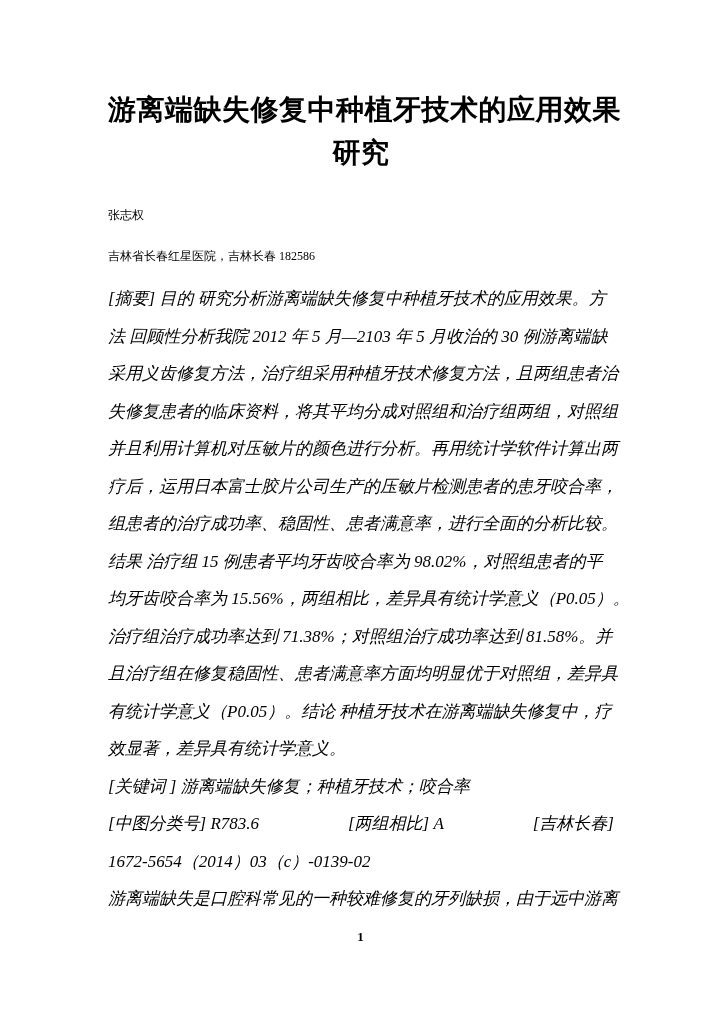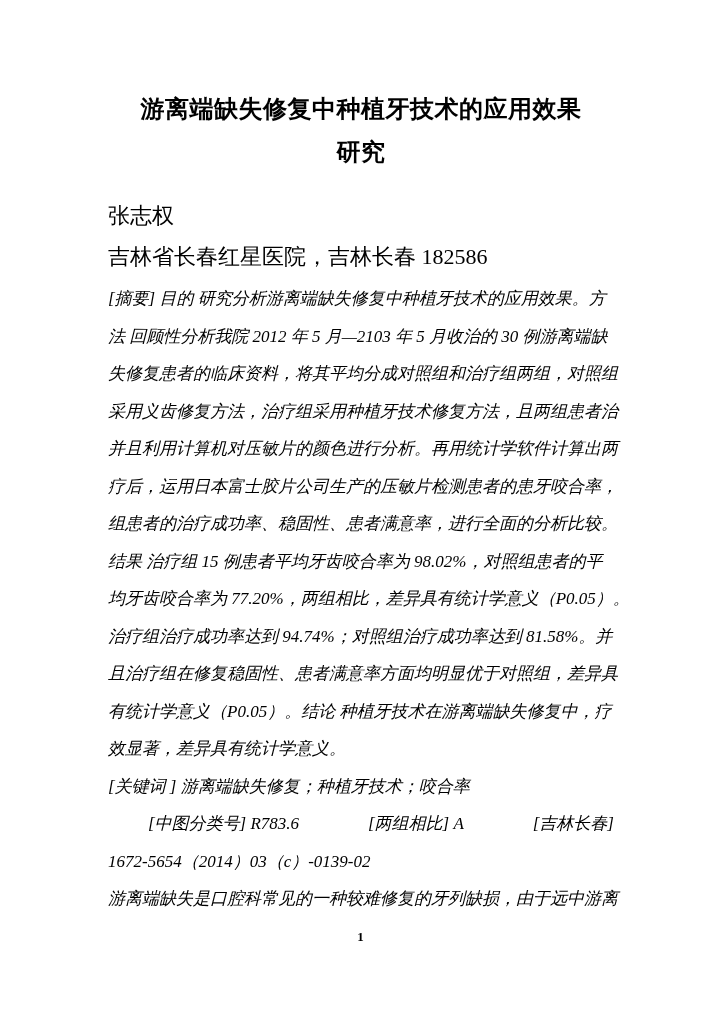--- a/index.html
+++ b/index.html
@@ -23,51 +23,50 @@
   .content {
     position: absolute;
     left: 108px;
     width: 506px;
     top: 0;
   }
   .title-block {
     padding-top: 88px;
   }
   .title-line {
-    font-size: 24px;
+    font-size: 28px;
     line-height: 43px;
     font-weight: bold;
     text-align: center;
     white-space: nowrap;
     letter-spacing: 0.5px;
   }
   .byline-block {
     margin-top: 21px;
   }
   .byline {
-    font-size: 22px;
+    font-size: 12px;
     line-height: 41px;
     white-space: nowrap;
   }
   .abstract-block {
     margin-top: 3px;
   }
   .doc-line {
     font-size: 17px;
     line-height: 37.5px;
     white-space: nowrap;
     font-style: italic;
   }
   .meta-row {
     display: flex;
     justify-content: space-between;
   }
   .meta-row span {
     white-space: nowrap;
-    margin-left: 40px;
   }
   .page-number {
     position: absolute;
     left: 0;
     width: 721px;
     top: 928px;
     text-align: center;
     font-size: 13px;
     font-weight: bold;
     line-height: 18px;
@@ -85,28 +84,28 @@
     </div>
 
     <div class="byline-block">
       <div class="byline">张志权</div>
       <div class="byline">吉林省长春红星医院，吉林长春    182586</div>
     </div>
 
     <div class="abstract-block">
       <div class="doc-line">[摘要] 目的 研究分析游离端缺失修复中种植牙技术的应用效果。方</div>
       <div class="doc-line">法 回顾性分析我院 2012 年 5 月—2103 年 5 月收治的 30 例游离端缺</div>
+      <div class="doc-line">采用义齿修复方法，治疗组采用种植牙技术修复方法，且两组患者治</div>
       <div class="doc-line">失修复患者的临床资料，将其平均分成对照组和治疗组两组，对照组</div>
-      <div class="doc-line">采用义齿修复方法，治疗组采用种植牙技术修复方法，且两组患者治</div>
       <div class="doc-line">并且利用计算机对压敏片的颜色进行分析。再用统计学软件计算出两</div>
       <div class="doc-line">疗后，运用日本富士胶片公司生产的压敏片检测患者的患牙咬合率，</div>
       <div class="doc-line">组患者的治疗成功率、稳固性、患者满意率，进行全面的分析比较。</div>
       <div class="doc-line">结果 治疗组 15 例患者平均牙齿咬合率为 98.02%，对照组患者的平</div>
-      <div class="doc-line">均牙齿咬合率为 77.20%，两组相比，差异具有统计学意义（P0.05）。</div>
-      <div class="doc-line">治疗组治疗成功率达到 94.74%；对照组治疗成功率达到 81.58%。并</div>
+      <div class="doc-line">均牙齿咬合率为 15.56%，两组相比，差异具有统计学意义（P0.05）。</div>
+      <div class="doc-line">治疗组治疗成功率达到 71.38%；对照组治疗成功率达到 81.58%。并</div>
       <div class="doc-line">且治疗组在修复稳固性、患者满意率方面均明显优于对照组，差异具</div>
       <div class="doc-line">有统计学意义（P0.05）。结论 种植牙技术在游离端缺失修复中，疗</div>
       <div class="doc-line">效显著，差异具有统计学意义。</div>
     </div>
 
     <div class="doc-line">[关键词  ] 游离端缺失修复；种植牙技术；咬合率</div>
 
     <div class="doc-line meta-row">
       <span>[中图分类号] R783.6</span>
       <span>[两组相比] A</span>

